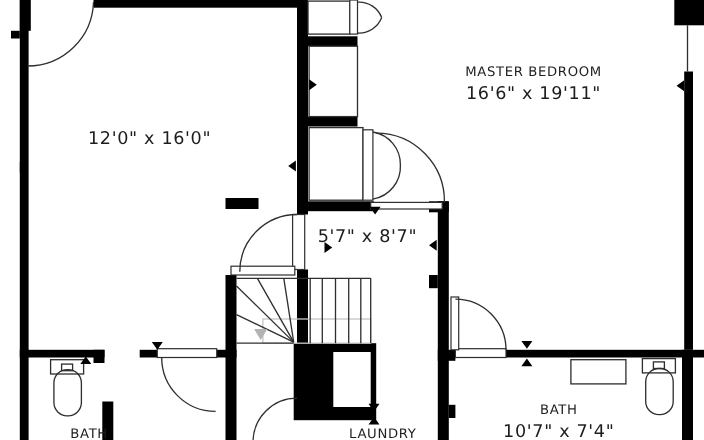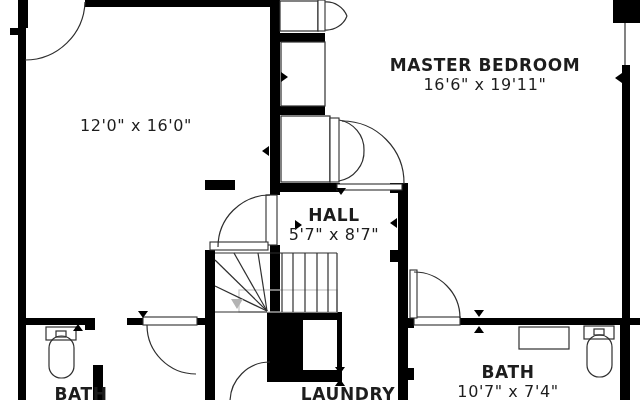--- a/index.html
+++ b/index.html
@@ -9,21 +9,21 @@
   #plan svg{position:absolute;left:0;top:0;}
   .wall{fill:var(--wall,#000);stroke:none;}
   .cutout{fill:var(--background,#fff);stroke:none;}
   .thin{stroke:var(--line,#2f2f2f);stroke-width:1.2;fill:none;}
   .slab{stroke:var(--line,#2f2f2f);stroke-width:1.1;fill:var(--background,#fff);}
   .stair-outline{stroke:var(--stair,#c6c6c6);stroke-width:1.2;fill:none;}
   .marker{fill:var(--wall,#000);stroke:none;}
   .gray-arrow{fill:#b3b3b3;stroke:none;}
   .room-label{position:absolute;transform:translateX(-50%);text-align:center;white-space:nowrap;
               font-size:16px;line-height:20px;letter-spacing:0.6px;color:var(--label,#1d1d1d);}
-  .room-name{font-size:17px;font-weight:bold;}
+  .room-name{font-size:12px;}
   .room-dims{font-size:16px;}
 </style>
 </head>
 <body>
 
 <div id="plan">
 
   <svg width="640" height="400" viewBox="0 0 640 400">
 
     <g>
@@ -134,21 +134,20 @@
   <div class="room-label" style="left:136px;top:116px;">
     <div class="room-dims">12'0" x 16'0"</div>
   </div>
 
   <div class="room-label" style="left:485px;top:55px;">
     <div class="room-name">MASTER BEDROOM</div>
     <div class="room-dims">16'6" x 19'11"</div>
   </div>
 
   <div class="room-label" style="left:334px;top:205px;">
-    <div class="room-name">HALL</div>
     <div class="room-dims">5'7" x 8'7"</div>
   </div>
 
   <div class="room-label" style="left:81px;top:384px;">
     <div class="room-name">BATH</div>
   </div>
 
   <div class="room-label" style="left:348px;top:384px;">
     <div class="room-name">LAUNDRY</div>
   </div>

